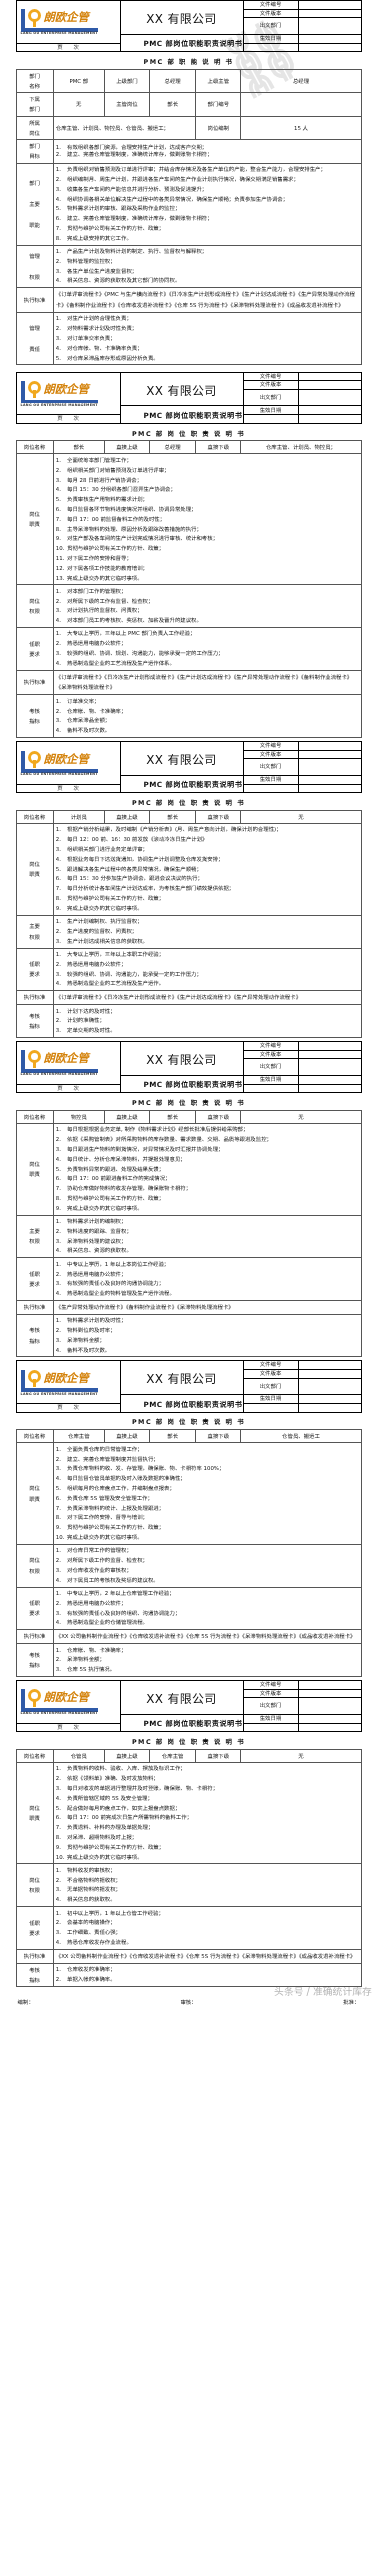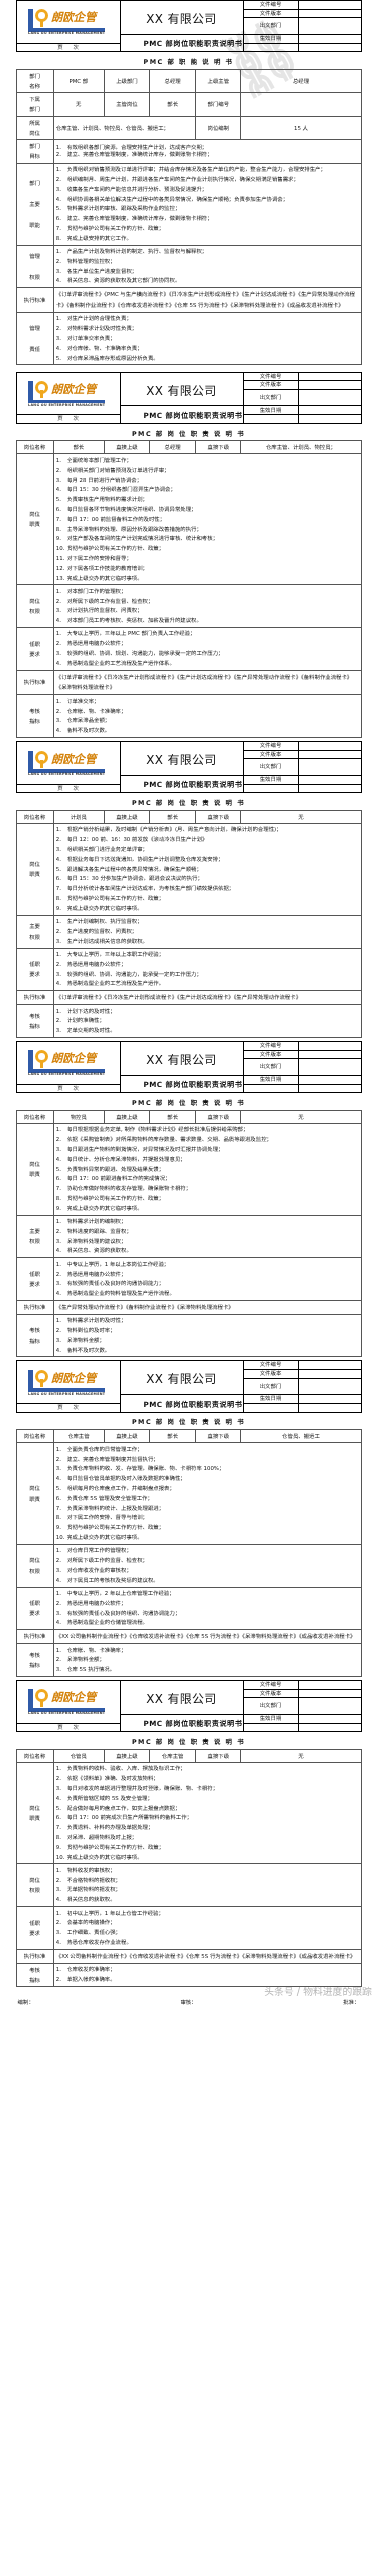--- a/index.html
+++ b/index.html
@@ -23,21 +23,21 @@
     font-weight:bold;
     pointer-events:none;
     user-select:none;
     z-index:0;
     white-space:nowrap;
   }
   
   table{border-collapse:collapse;width:100%;table-layout:fixed;position:relative;z-index:2;}
   .hdr{border:0.8px solid #000;}
   .hdr td{border:0.5px solid #000;padding:0;vertical-align:middle;}
-  .hdr .logo-cell{width:103px;height:35px;text-align:center;border-right:0.5px solid #000;margin-top:48px;}
+  .hdr .logo-cell{width:103px;height:35px;border-right:0.5px solid #000;margin-top:48px;}
   .hdr .co-cell{text-align:center;font-size:12px;letter-spacing:0.3px;}
   .hdr .lab{width:54px;text-align:center;font-size:5.4px;height:7.7px;line-height:7.7px;}
   .hdr .val{width:62px;}
   .hdr .doctitle{
     text-align:right;font-weight:bold;font-size:7.2px;letter-spacing:0.5px;height:16.5px;
   }
   
   .logo{display:inline-block;position:relative;width:88px;height:29px;}
   .logo .lbar{position:absolute;left:4.1px;top:3.1px;width:4.6px;height:18.5px;background:#2f5aa8;}
   .logo .lfoot{position:absolute;left:4.1px;top:21.6px;width:77px;height:3.6px;background:#2f5aa8;}
@@ -711,15 +711,15 @@
       <div class="gapsm"></div>
     </div>
   </div>
 
 <div class="page">
   <div class="footline">
     <span>编制：</span>
     <span>审核：</span>
     <span>批准：</span>
   </div>
-  <div class="wm" style="right:5.2px;bottom:8.2px;font-size:9.8px;color:rgba(120,120,120,.55);font-weight:normal;">头条号 / 物料进度的跟踪</div>
+  <div class="wm" style="right:5.2px;bottom:8.2px;font-size:9.8px;color:rgba(120,120,120,.55);font-weight:normal;">头条号 / 准确统计库存</div>
 </div>
 
 
 </body></html>

